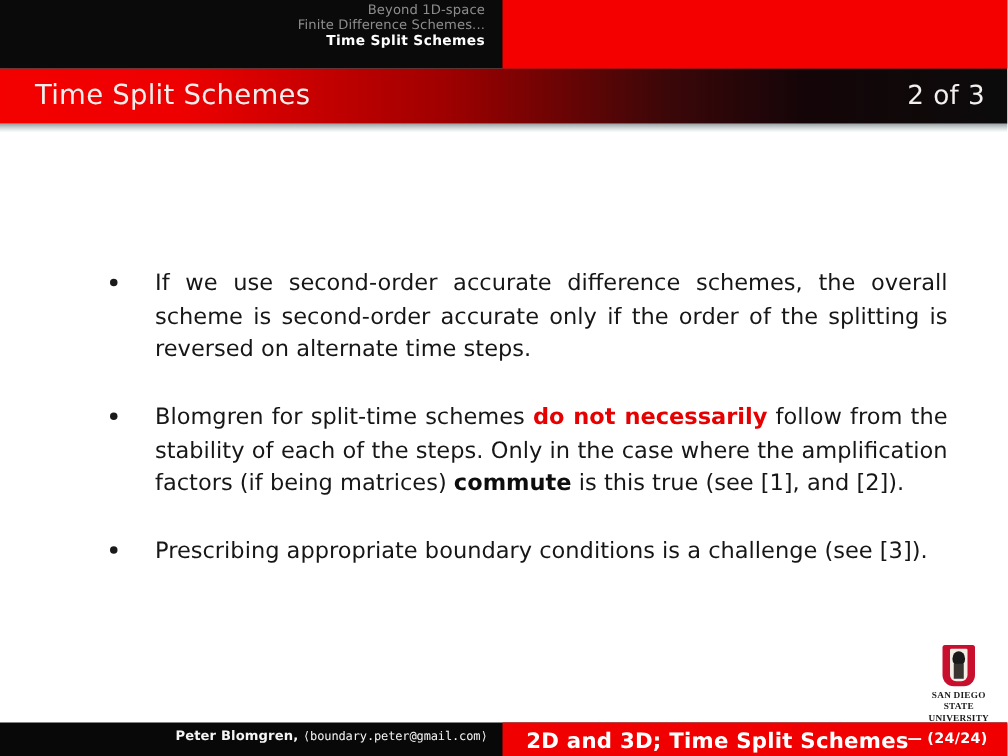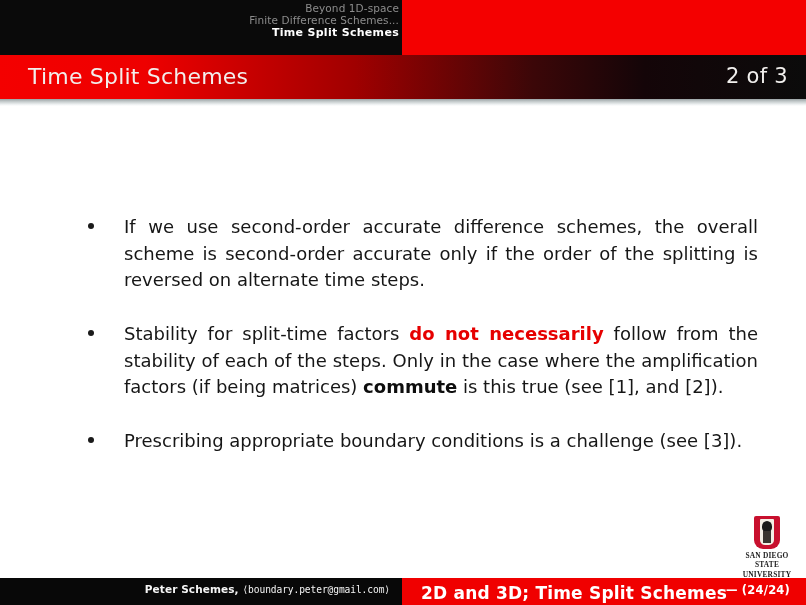--- a/index.html
+++ b/index.html
@@ -29,21 +29,20 @@
     width: 404px;
     height: 55px;
     background: #f40000;
   }
   .topbar-nav {
     position: absolute;
     left: 0; top: 2px;
     width: 388px;
     text-align: right;
     line-height: 1.18;
-    padding-left: 11px;
   }
   .nav-line {
     display: block;
     font-size: 10.5px;
     color: #8d8d8d;
     letter-spacing: 0.1px;
     padding-right: 0px;
   }
   .nav-line.active {
     color: #ffffff;
@@ -270,21 +269,21 @@
 
   <div class="bullets">
 
     <div class="bullet">
       <span class="dot"></span>
       <span>If we use second-order accurate difference schemes, the overall scheme is second-order accurate only if the order of the splitting is reversed on alternate time steps.</span>
     </div>
 
     <div class="bullet">
       <span class="dot"></span>
-      <span>Stability for split-time factors </span><span class="em-red">do not necessarily</span><span> follow from the stability of each of the steps. Only in the case where the amplification factors (if being matrices) </span><span class="em-bold">commute</span><span> is this true (see [1], and [2]).</span>
+      <span>Blomgren for split-time schemes </span><span class="em-red">do not necessarily</span><span> follow from the stability of each of the steps. Only in the case where the amplification factors (if being matrices) </span><span class="em-bold">commute</span><span> is this true (see [1], and [2]).</span>
     </div>
 
     <div class="bullet">
       <span class="dot"></span>
       <span>Prescribing appropriate boundary conditions is a challenge (see [3]).</span>
     </div>
 
   </div>
 </div>
 
@@ -297,18 +296,18 @@
   </div>
   <div class="logo-text">
     <div>SAN DIEGO STATE</div>
     <div>UNIVERSITY</div>
   </div>
 </div>
 
 <div class="footer">
   <div class="footer-red"></div>
   <div class="footer-author">
-    <span>Peter Schemes,</span>
+    <span>Peter Blomgren,</span>
     <span class="email">⟨boundary.peter@gmail.com⟩</span>
   </div>
   <div class="footer-subject">2D and 3D; Time Split Schemes</div>
   <div class="footer-page">— (24/24)</div>
 </div>
 
 </body></html>

